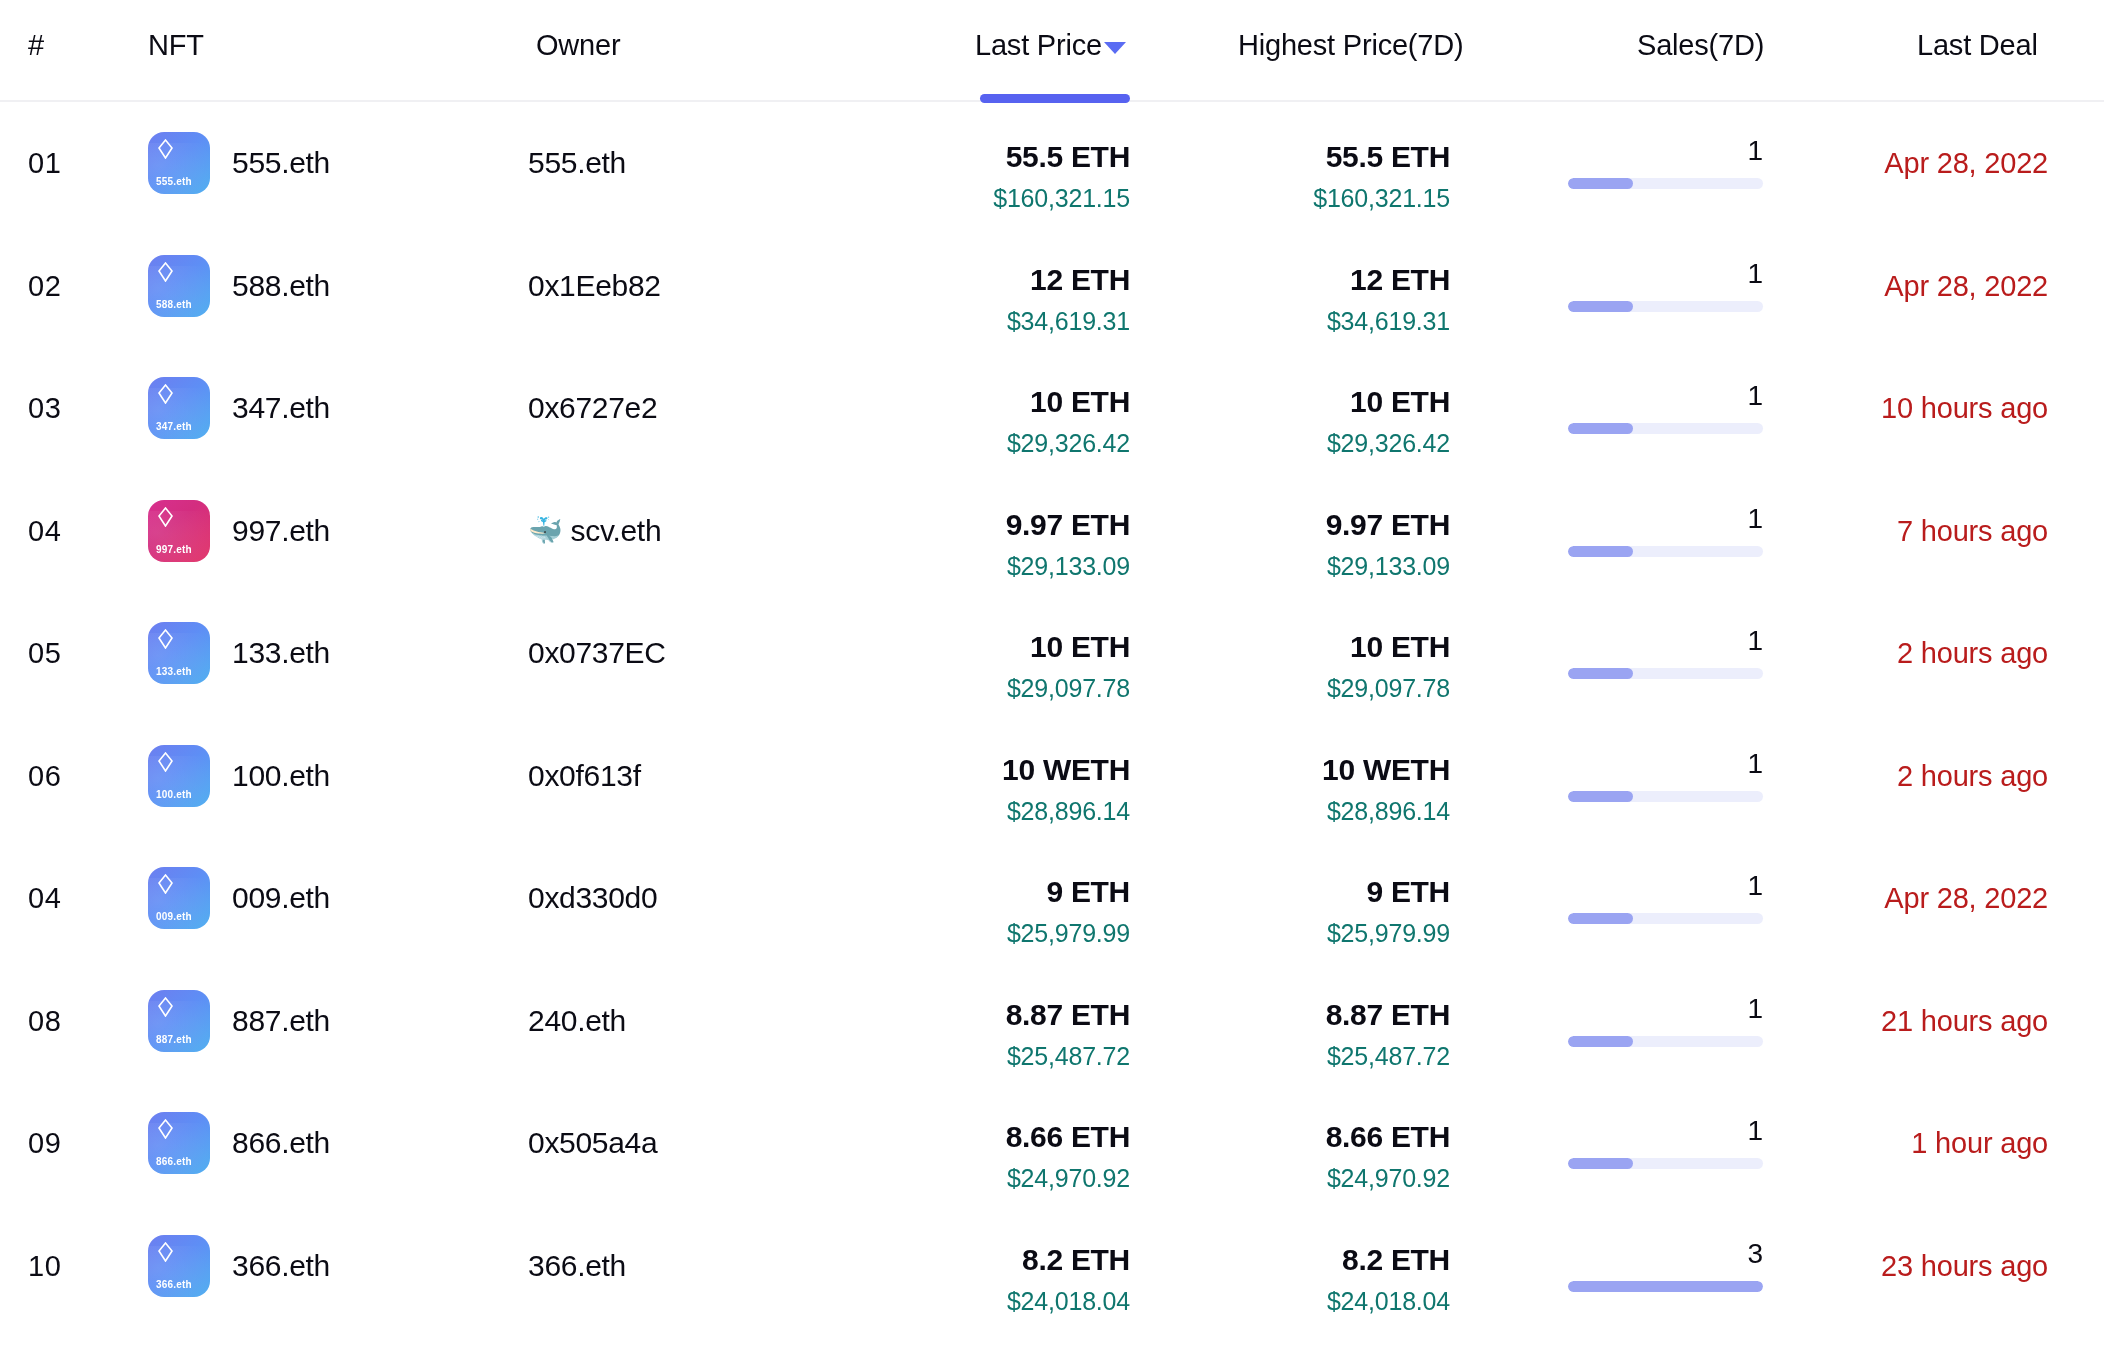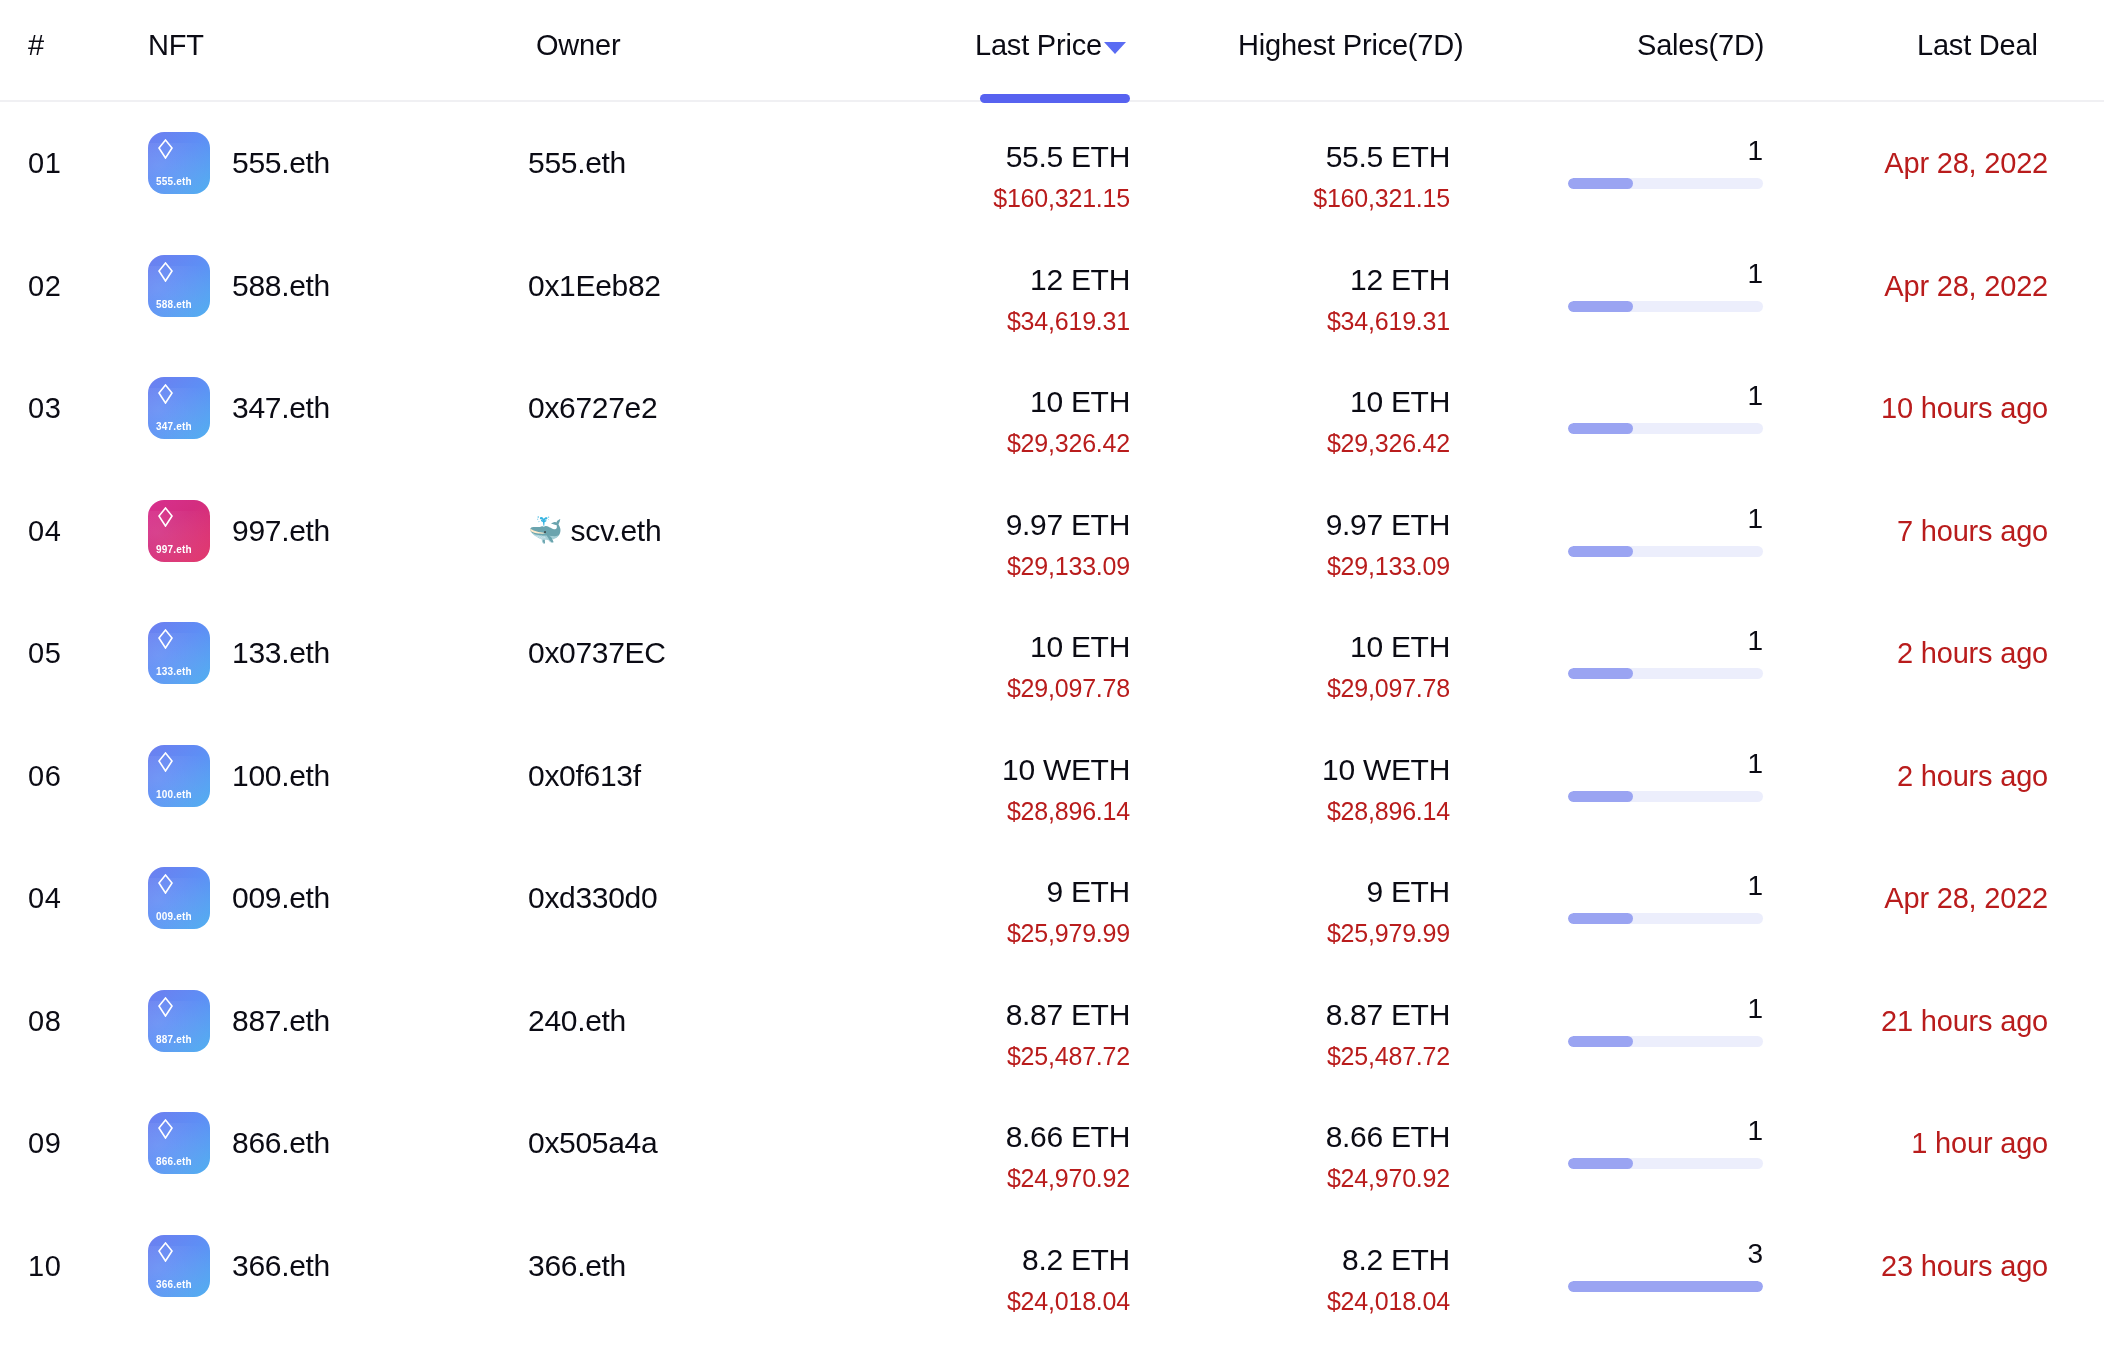--- a/index.html
+++ b/index.html
@@ -158,31 +158,31 @@
   .whale-emoji { font-size: 28px; line-height: 1; }
 
   .c-price, .c-high {
     text-align: right;
   }
   .c-price { left: 870px; width: 260px; }
   .c-high  { left: 1120px; width: 330px; }
 
   .price-eth {
     font-size: 30px;
-    font-weight: 400;
+    font-weight: 700;
     color: #0b0b14;
     letter-spacing: -0.3px;
     line-height: 1.0;
     margin-top: 26px;
   }
 
   .price-usd {
     font-size: 25px;
     font-weight: 400;
-    color: #b91c1c;
+    color: #0f766e;
     letter-spacing: -0.2px;
     margin-top: 14px;
     line-height: 1.0;
   }
 
   .c-sales {
     left: 1568px;
     width: 195px;
   }
 

